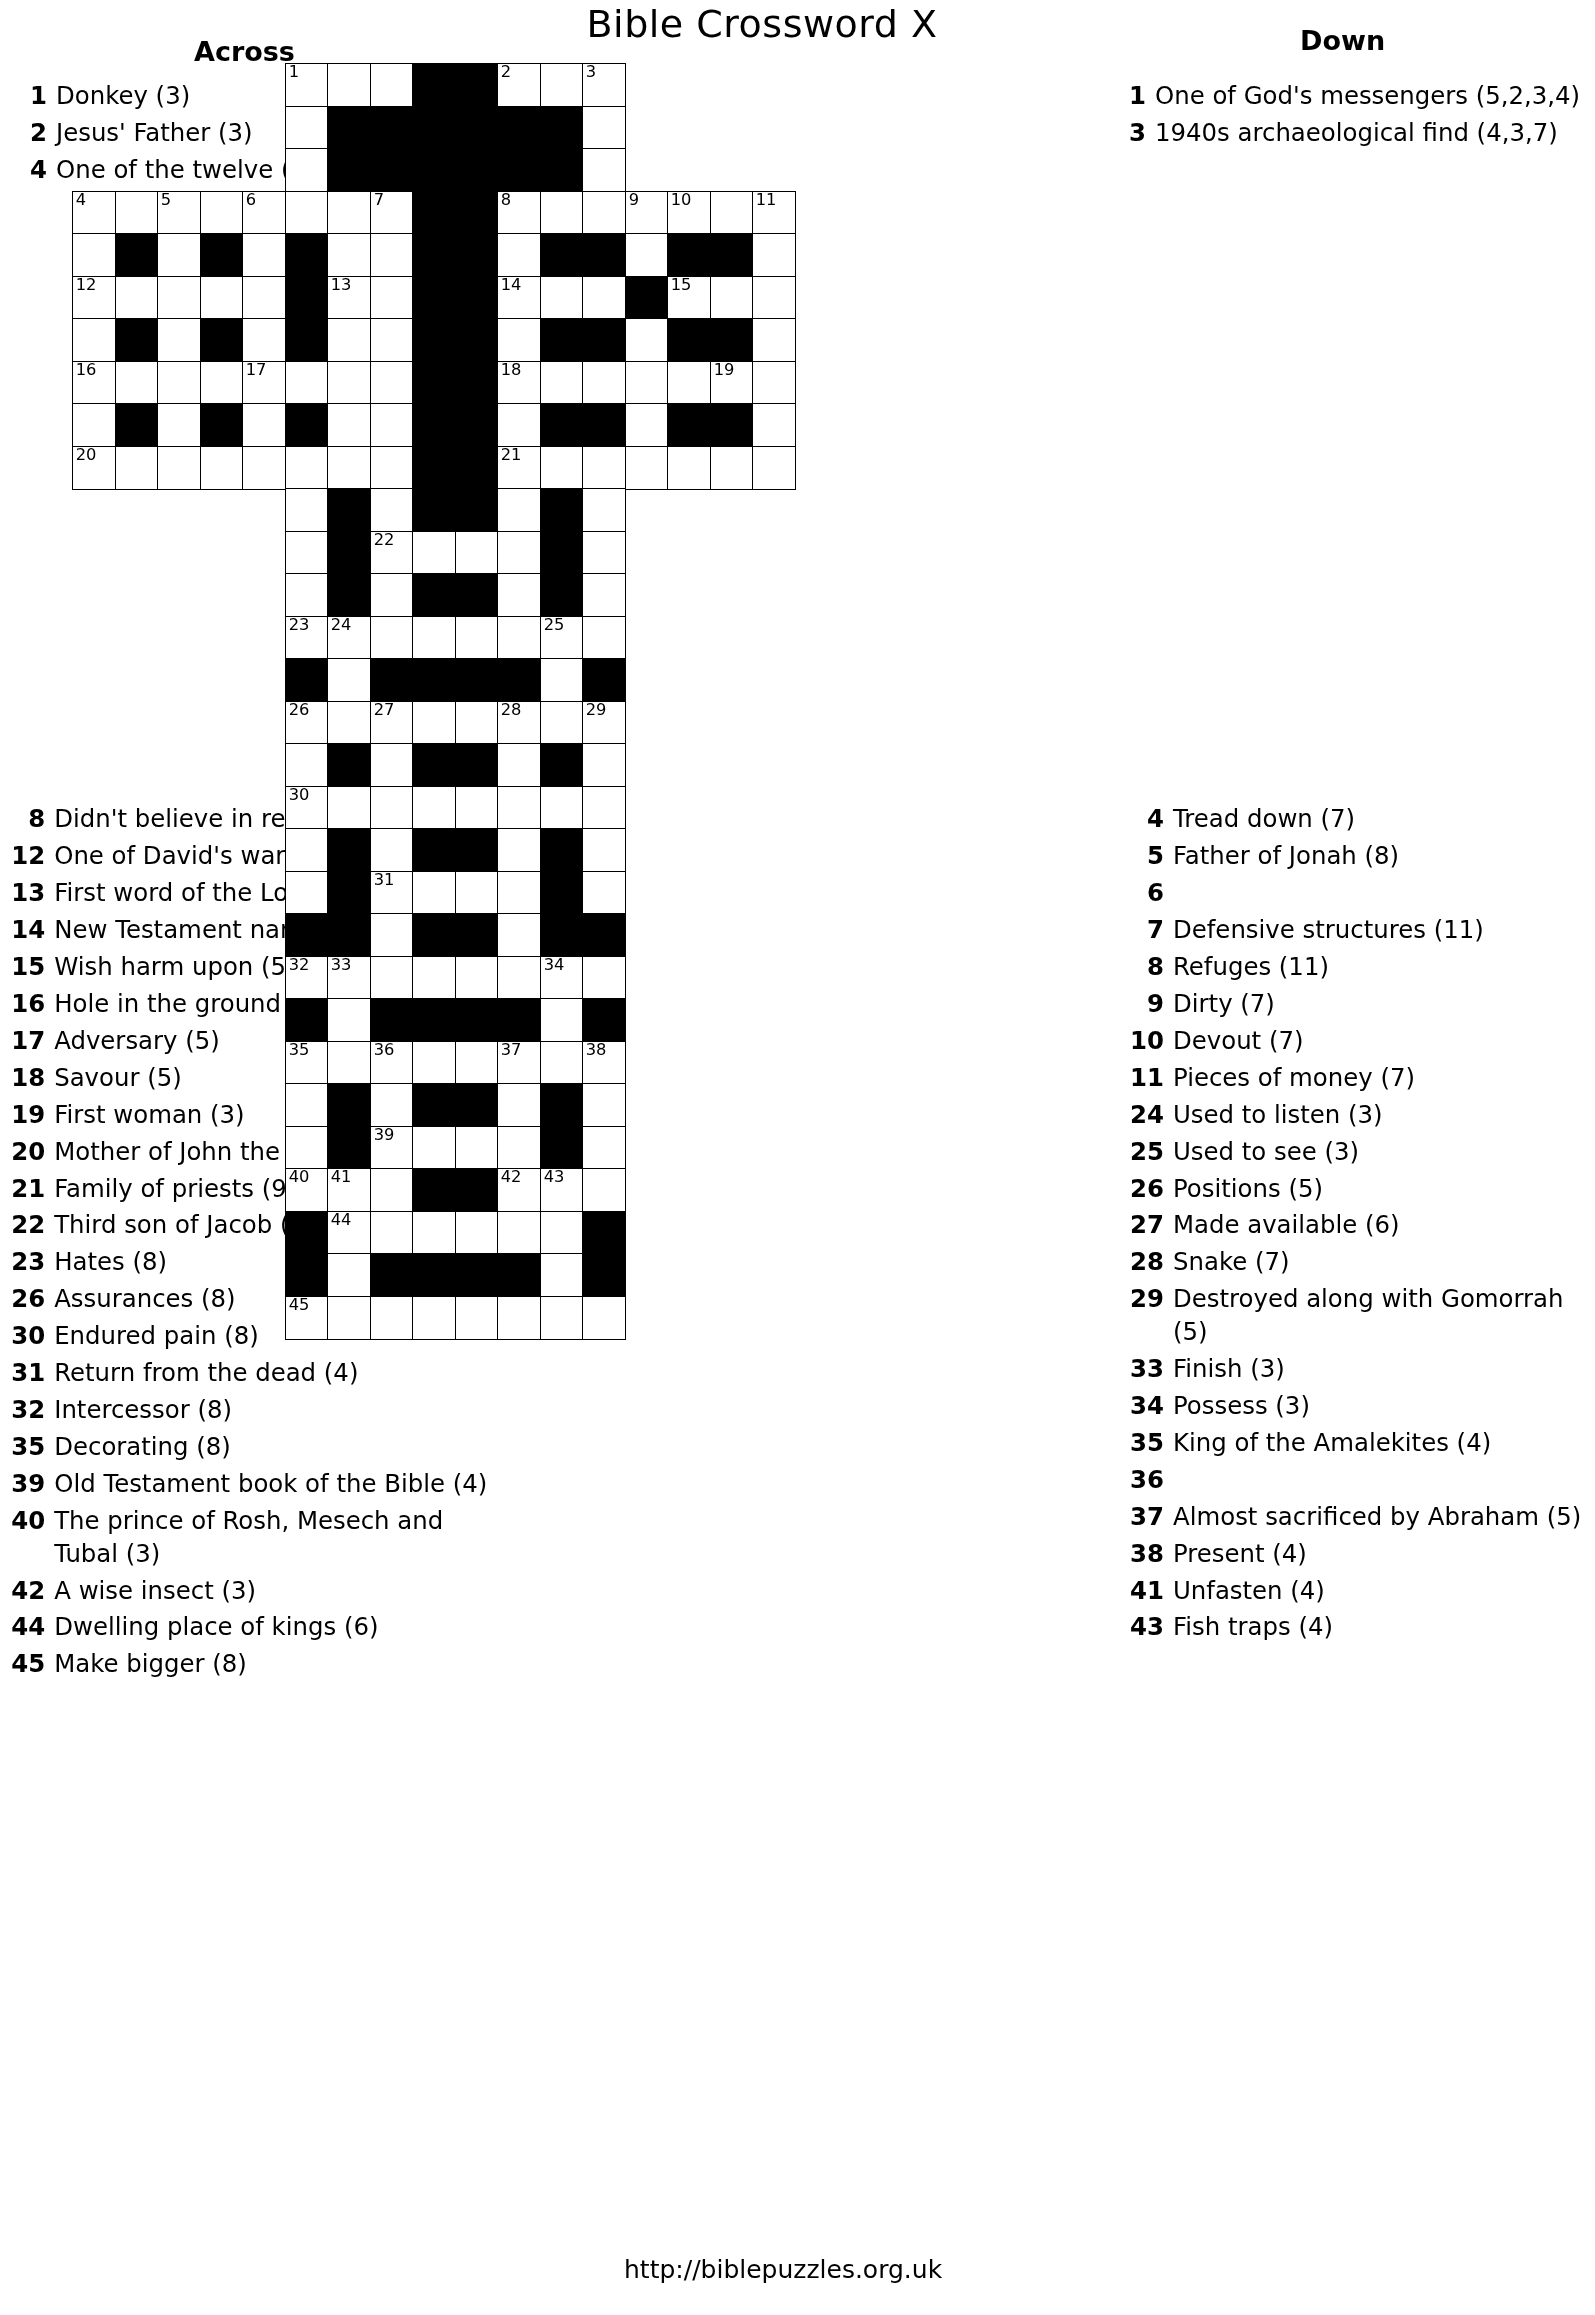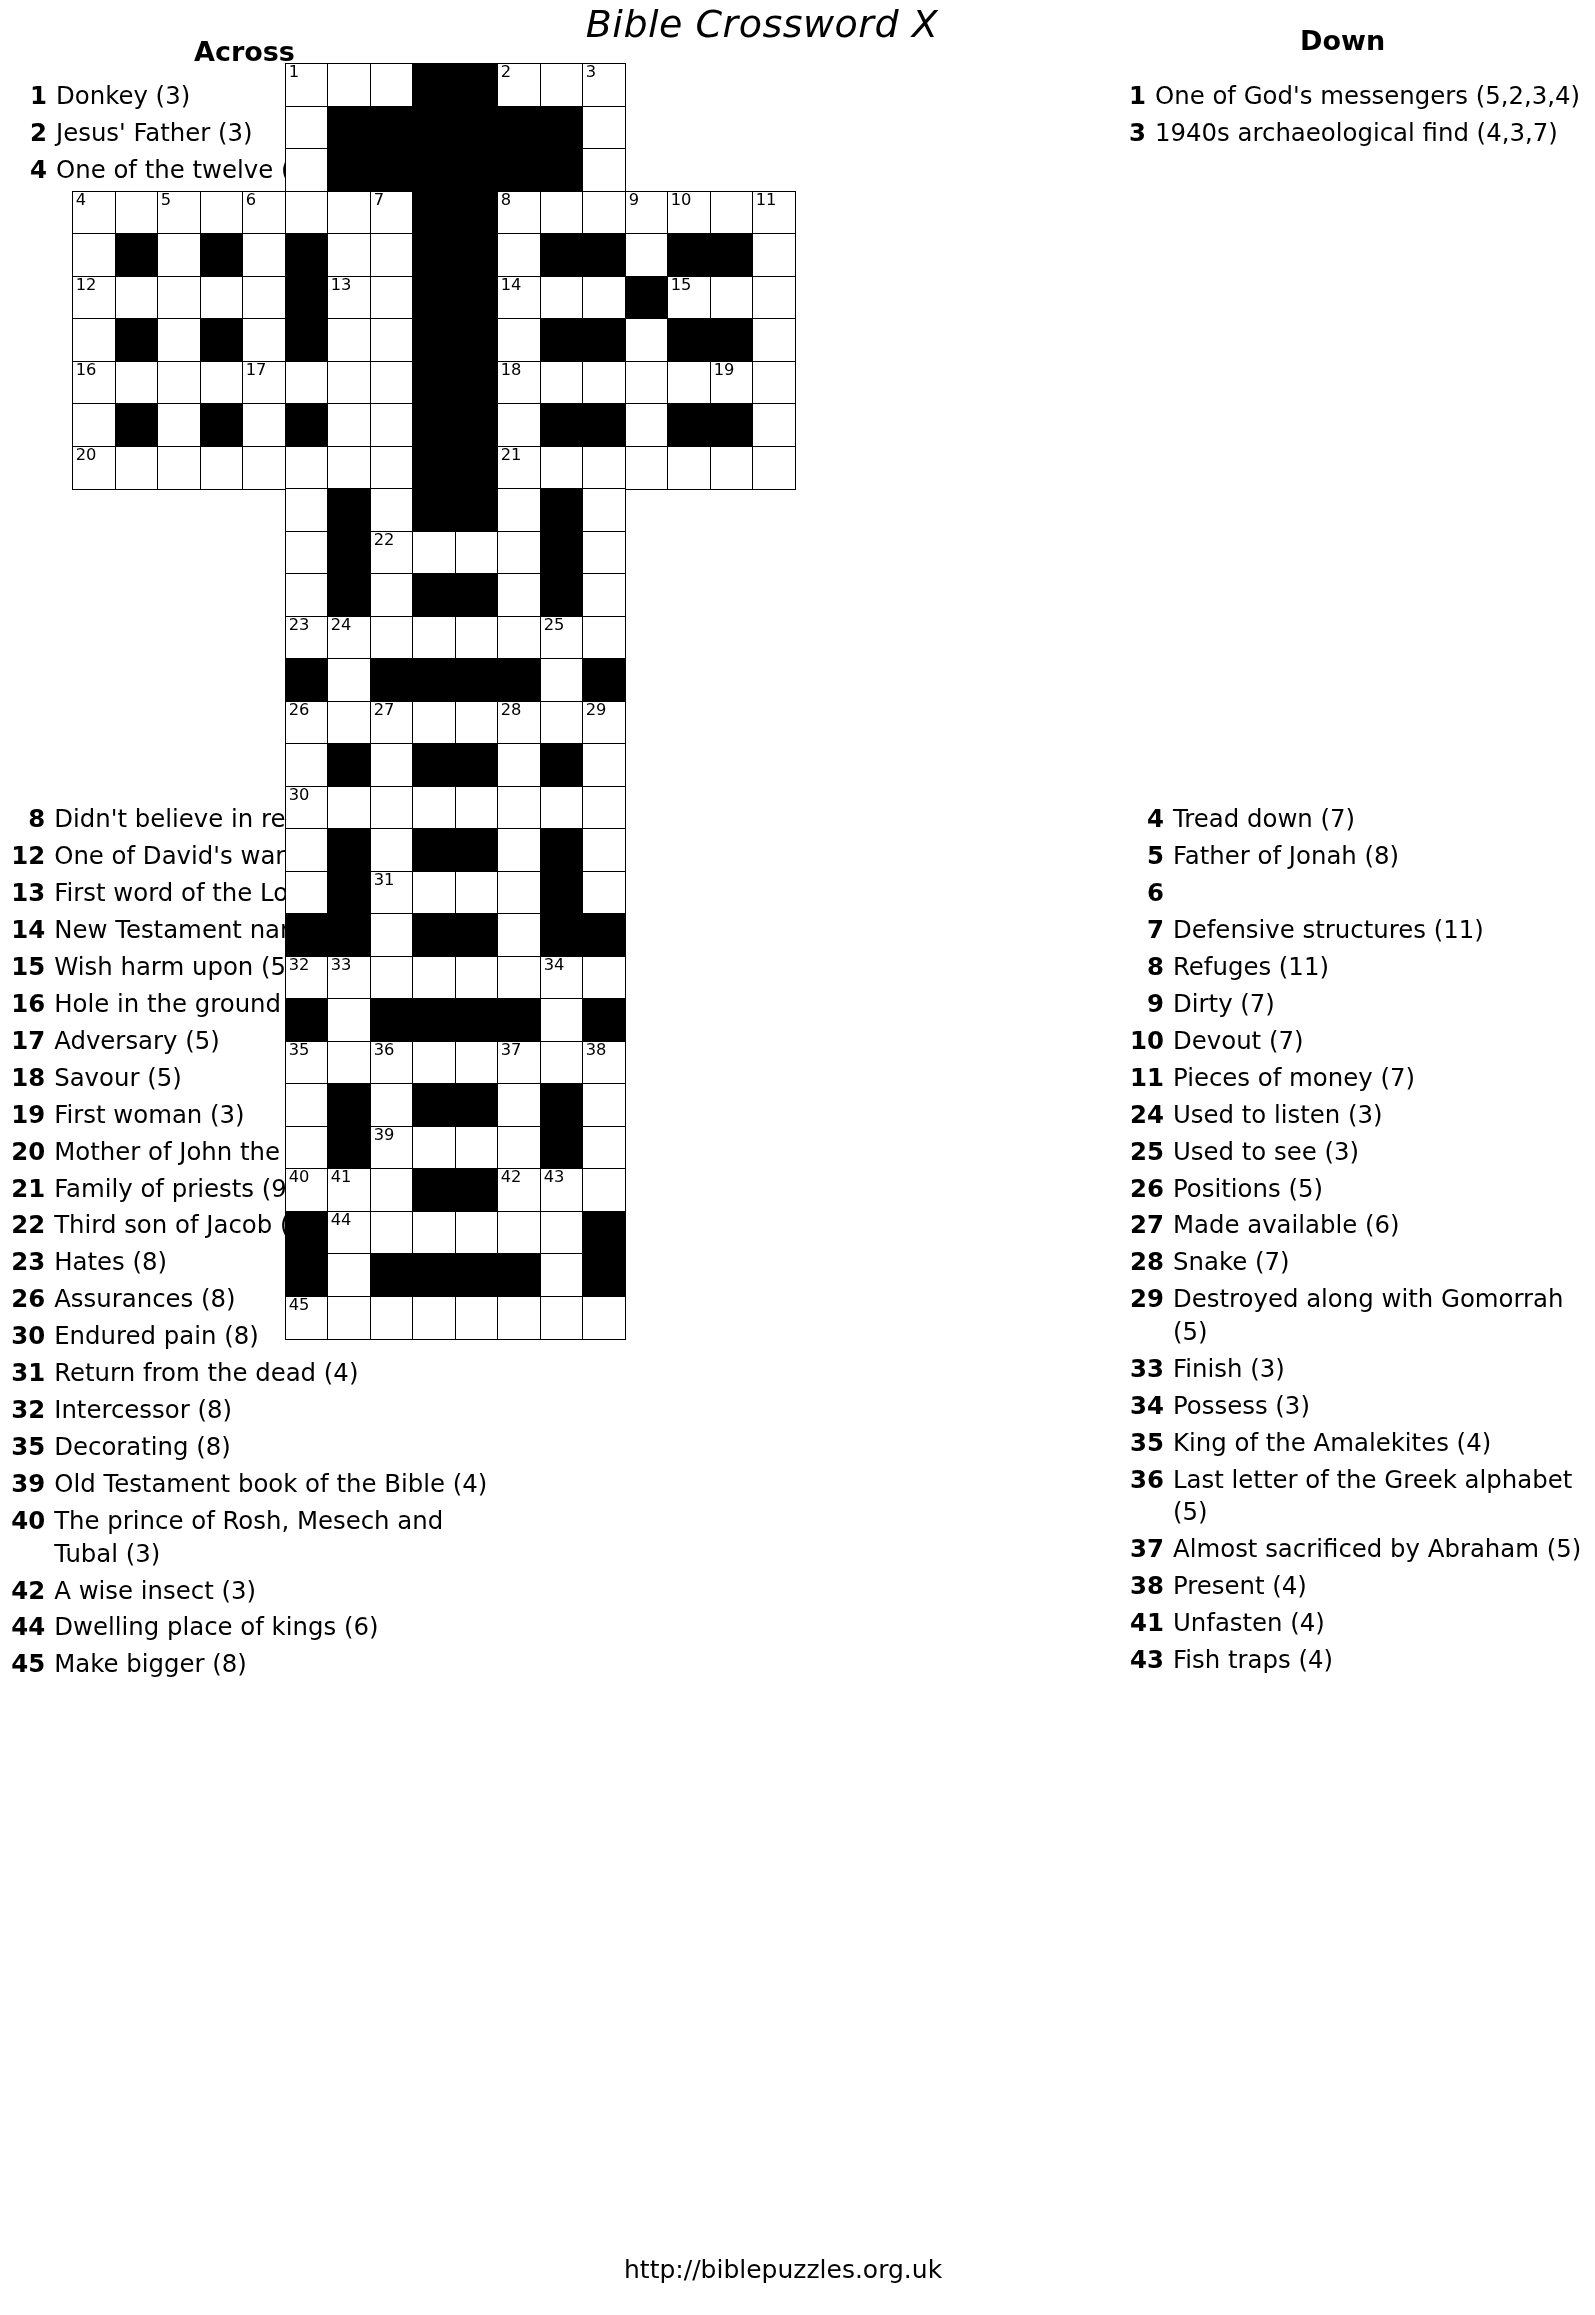--- a/index.html
+++ b/index.html
@@ -22,21 +22,20 @@
     left: 0; right: 0;
     top: 1.8px;
     text-align: center;
     font-size: 38px;
     font-weight: 400;
     letter-spacing: 0.5px;
   }
   .title-inner {
     display: inline-block;
     margin-left: -72px;
-    font-style: italic;
   }
 
   
   .col-head {
     position: absolute;
     font-size: 27px;
     font-weight: bold;
   }
   #across-head { left: 194px; top: 36px; }
   #down-head   { left: 1300px; top: 25px; }
@@ -301,21 +300,20 @@
     <div class="clue">
       <span class="num">34</span>
       <span class="txt">Possess (3)</span>
     </div>
     <div class="clue">
       <span class="num">35</span>
       <span class="txt">King of the Amalekites (4)</span>
     </div>
     <div class="clue">
       <span class="num">36</span>
-      <span class="txt">Last letter of the Greek alphabet (5)</span>
     </div>
     <div class="clue">
       <span class="num">37</span>
       <span class="txt">Almost sacrificed by Abraham (5)</span>
     </div>
     <div class="clue">
       <span class="num">38</span>
       <span class="txt">Present (4)</span>
     </div>
     <div class="clue">

